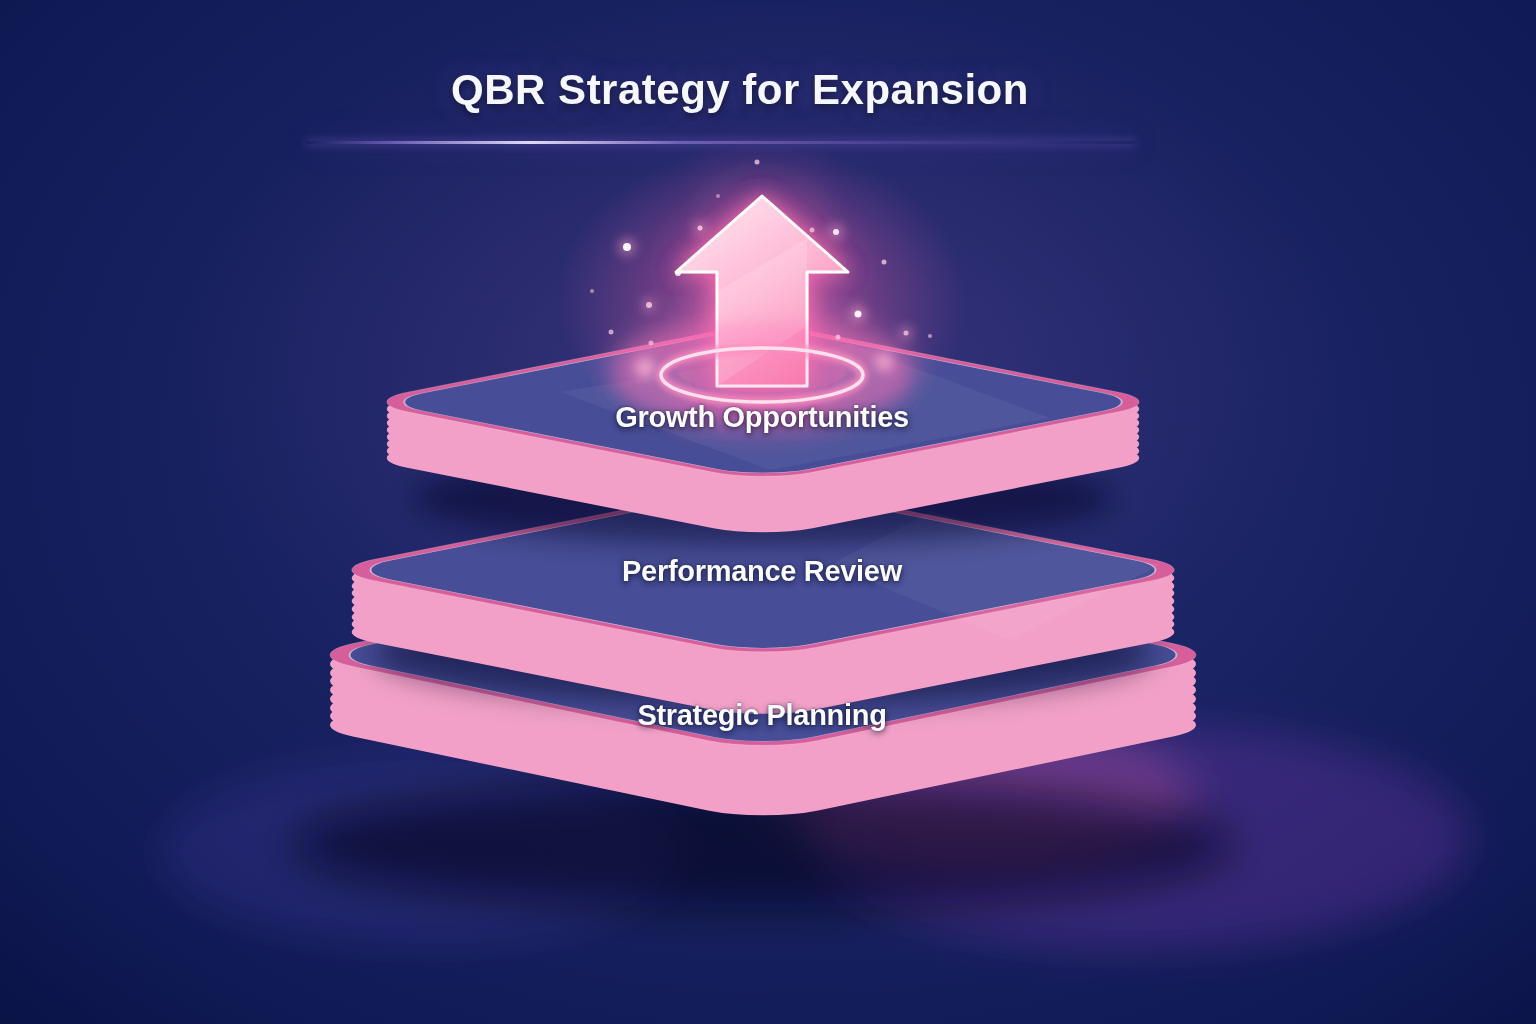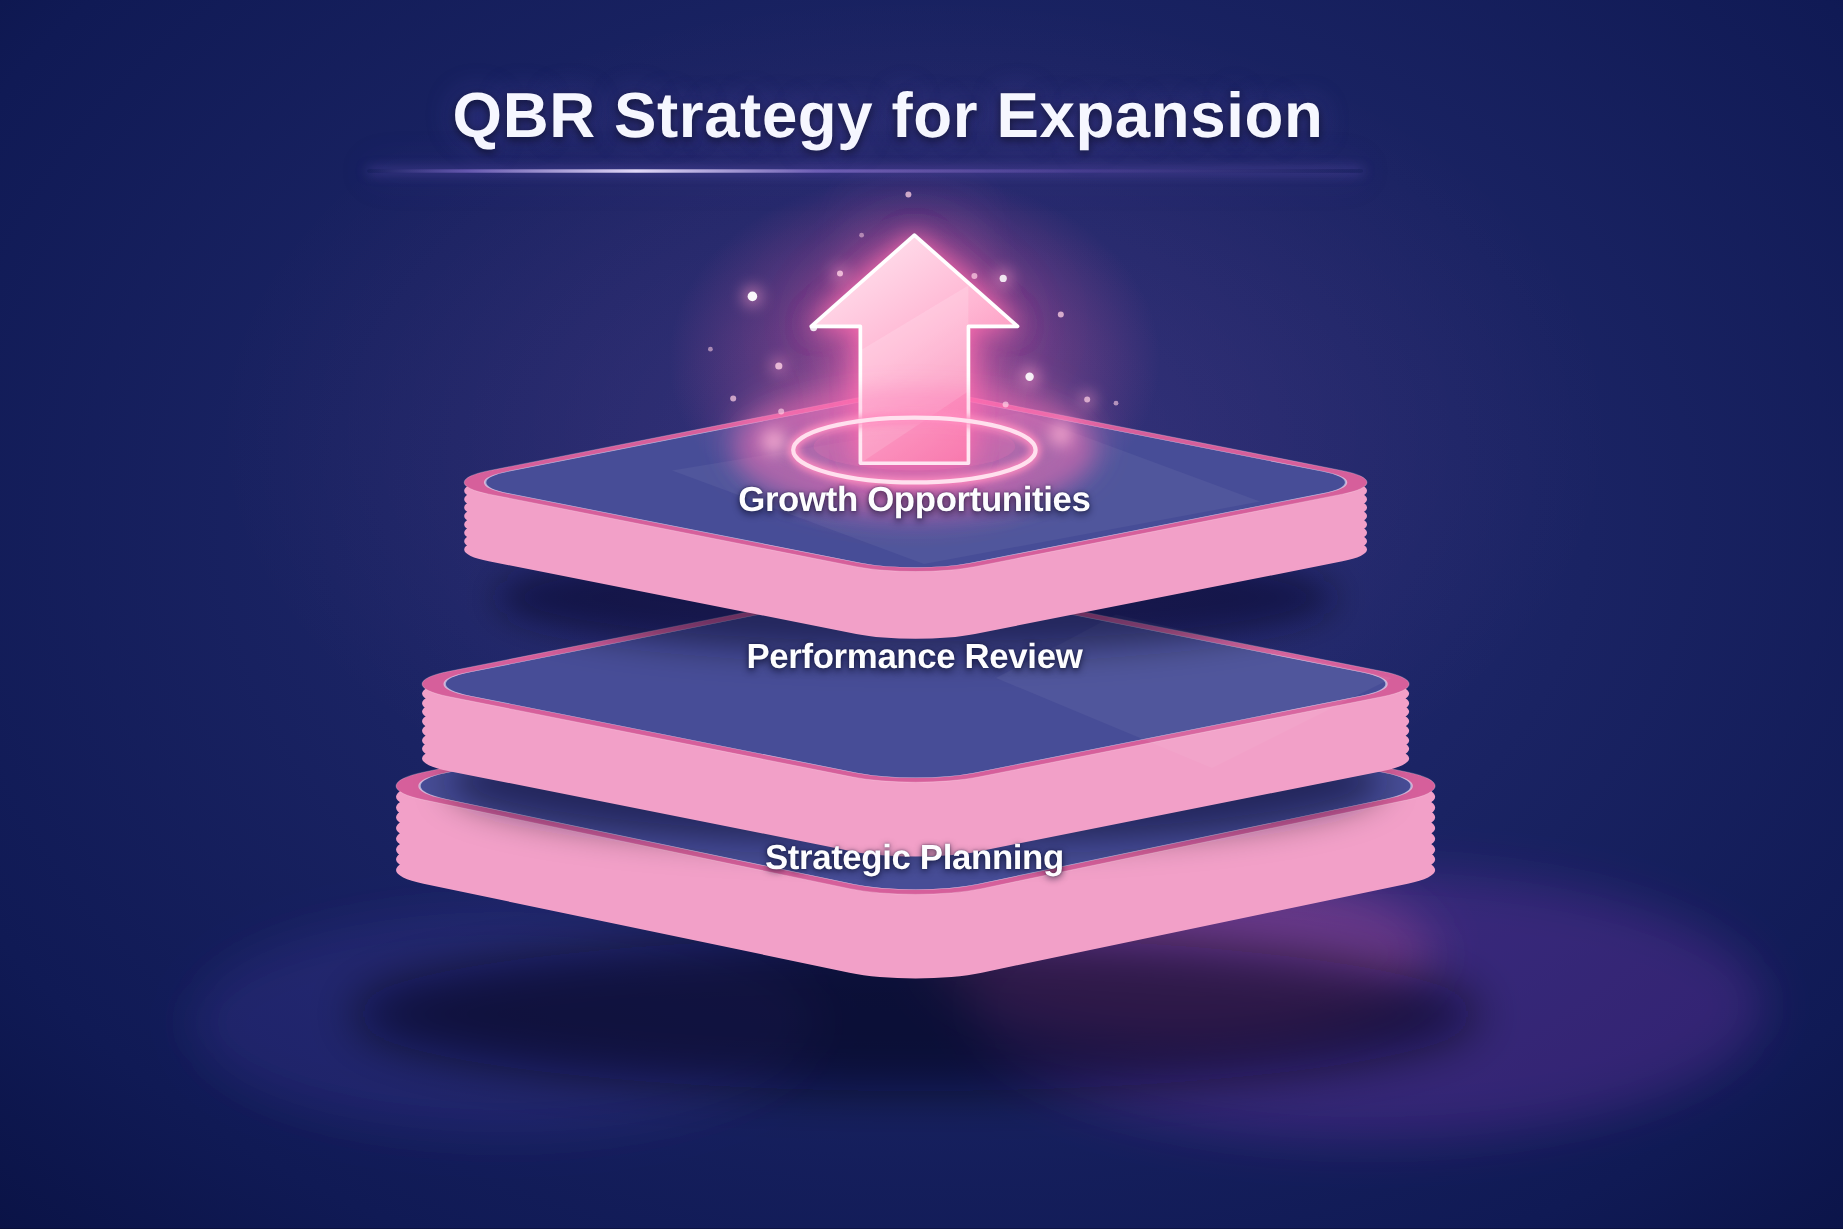--- a/index.html
+++ b/index.html
@@ -5,37 +5,37 @@
   html,body{margin:0;padding:0;background:#050827;}
   .stage{
     position:relative;width:1536px;height:1024px;overflow:hidden;
     font-family:"Liberation Sans",sans-serif;
     background:
       radial-gradient(900px 560px at 762px 360px, rgba(255,120,190,0.10), rgba(255,120,190,0) 65%),
       radial-gradient(1500px 1100px at 52% 42%, #252e78 0%, #1a2363 35%, #101a55 62%, #081040 82%, #050827 100%);
   }
   .page-title{
     position:absolute;top:66px;left:740px;transform:translateX(-50%);
-    margin:0;font-size:53px;font-weight:bold;color:#f6f7ff;letter-spacing:.5px;white-space:nowrap;
+    margin:0;font-size:42px;font-weight:bold;color:#f6f7ff;letter-spacing:.5px;white-space:nowrap;
     text-shadow:0 3px 8px rgba(0,0,0,.55), 0 0 24px rgba(130,110,230,.35);
   }
   .title-divider{
     position:absolute;top:141px;left:306px;width:830px;height:3px;border-radius:3px;
     background:linear-gradient(90deg, rgba(130,100,210,0) 0%, rgba(160,130,235,.55) 10%,
       rgba(235,225,255,.95) 27%, rgba(170,140,240,.55) 45%, rgba(140,105,215,.35) 70%, rgba(130,100,210,0) 100%);
     box-shadow:0 0 10px rgba(150,115,235,.55), 0 0 30px rgba(120,90,220,.35);
   }
   .stack-svg{position:absolute;inset:0;}
   .layer-label{
     position:absolute;left:762px;transform:translateX(-50%);
     font-size:29px;font-weight:bold;color:#fdfdff;letter-spacing:-.3px;white-space:nowrap;
     text-shadow:0 2px 6px rgba(5,8,35,.7), 0 0 2px rgba(5,8,35,.5);
   }
   .label-top{top:401px;}
-  .label-mid{top:532px;}
+  .label-mid{top:555px;}
   .label-bot{top:699px;}
 </style>
 </head>
 <body>
 
 <div class="stage">
 
   <h1 class="page-title">QBR Strategy for Expansion</h1>
   <div class="title-divider"></div>
 

